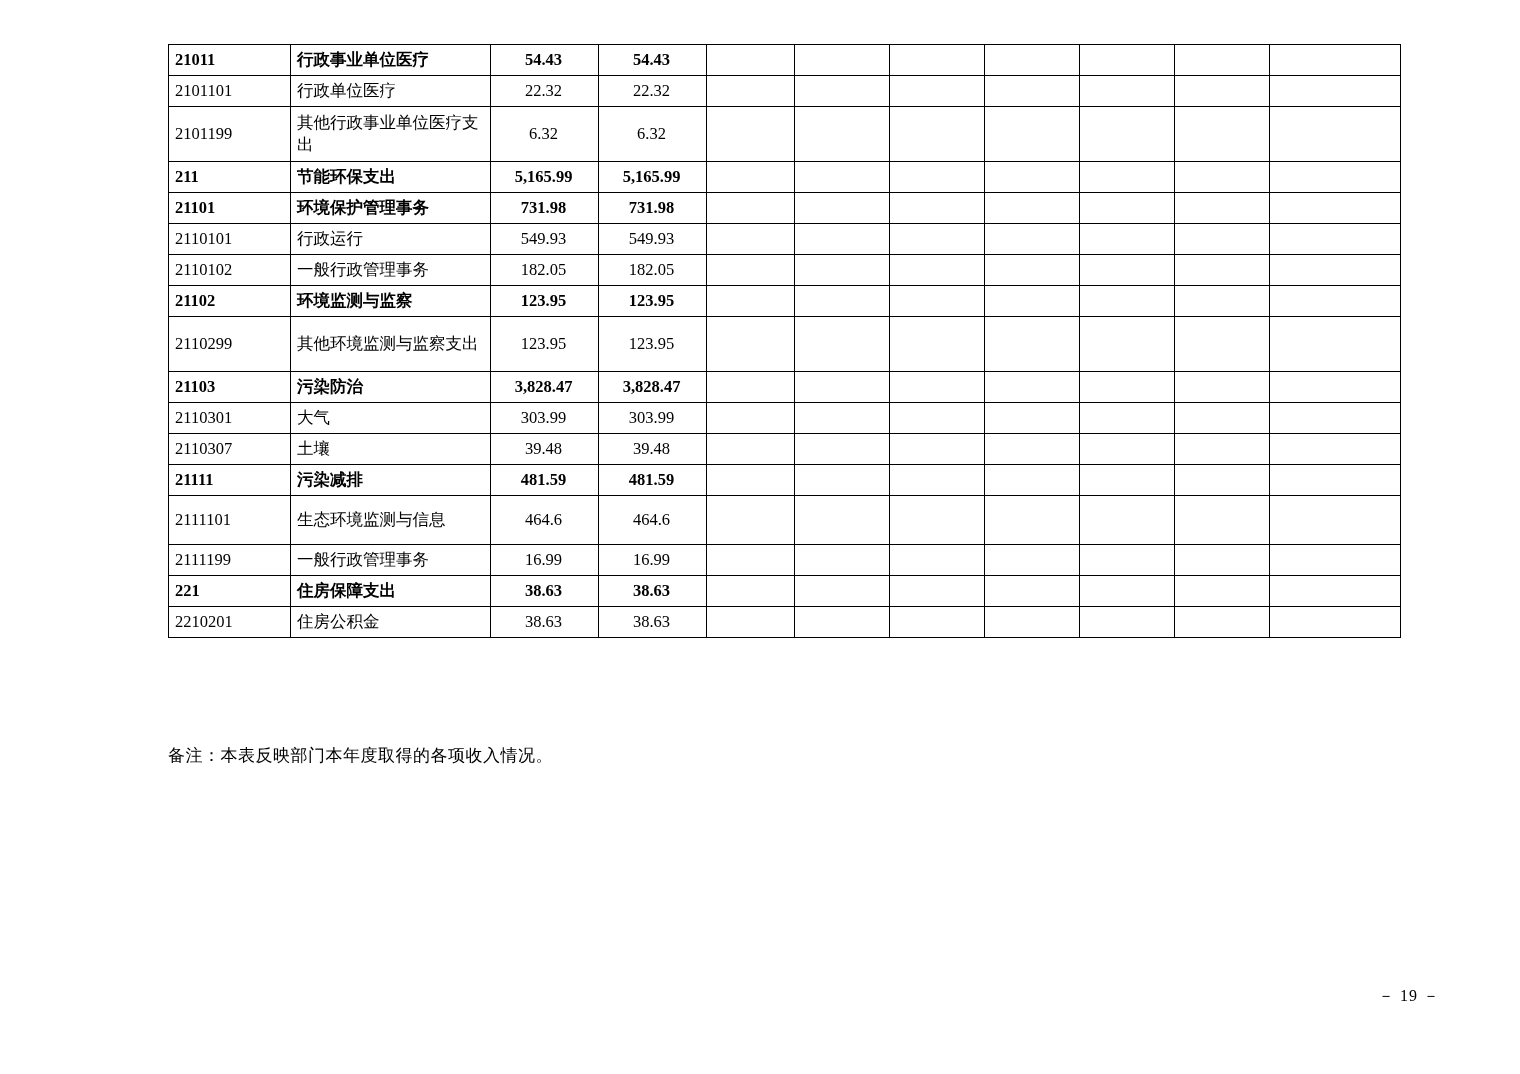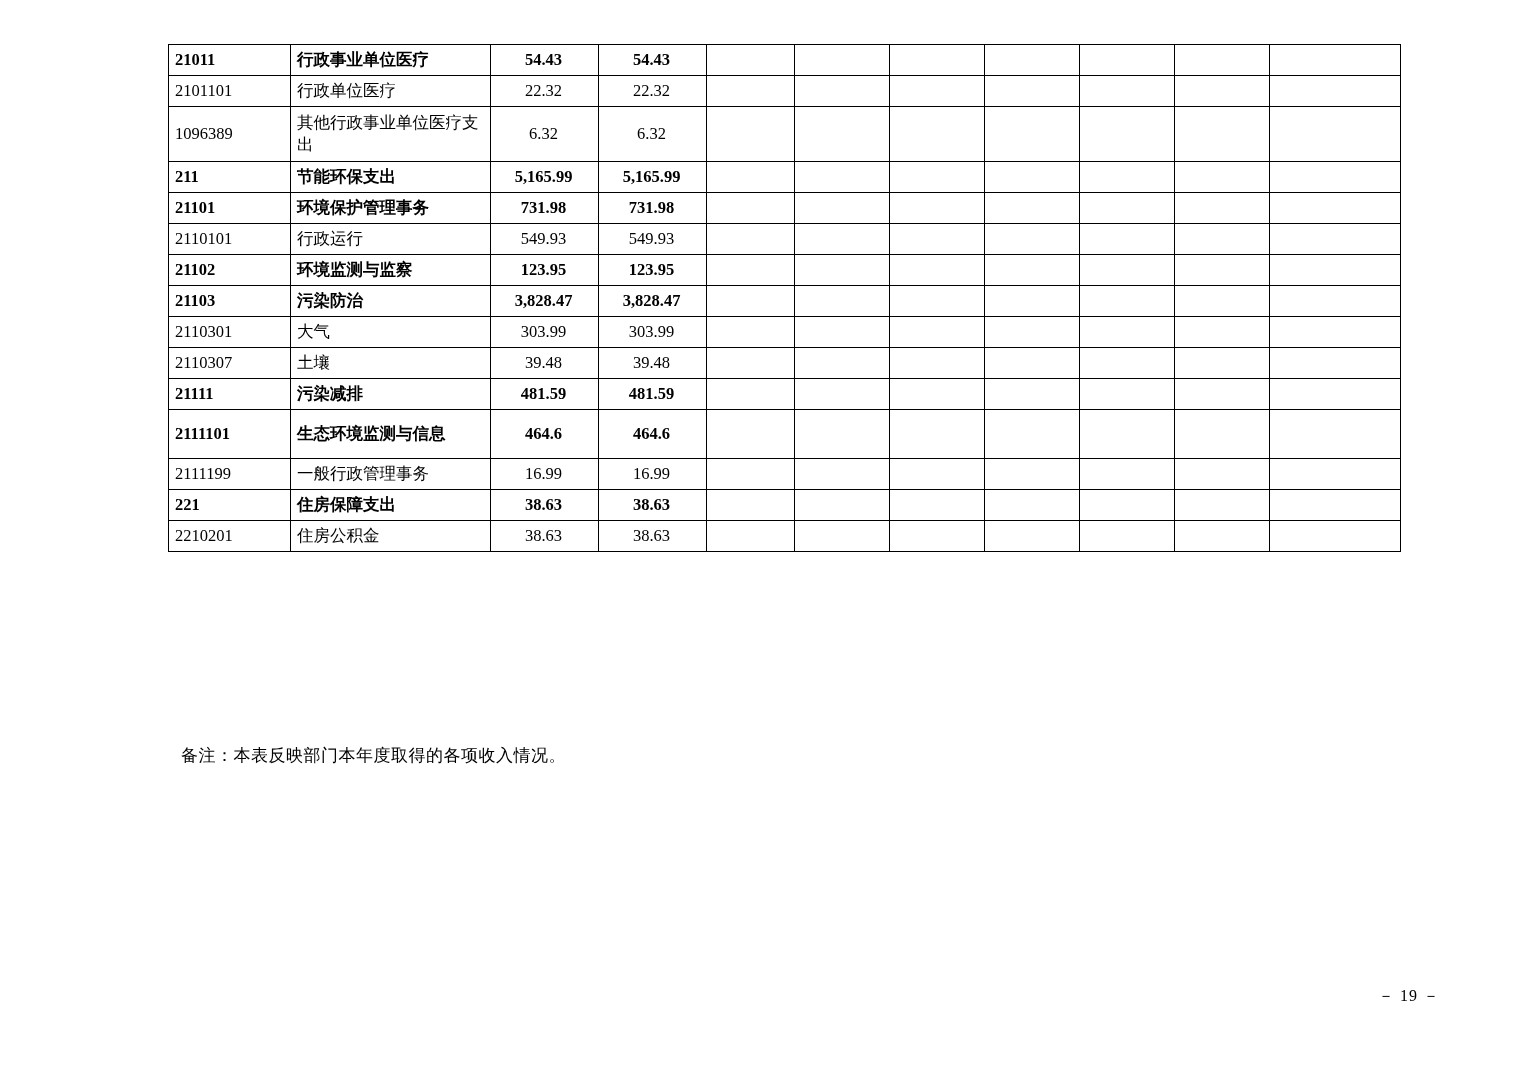--- a/index.html
+++ b/index.html
@@ -56,30 +56,28 @@
     text-align: center;
   }
   tr.bold td {
     font-weight: bold;
   }
   tr.tall td {
     height: 50px;
   }
   tr.tall2 td {
     height: 44px;
-    font-weight: bold;
   }
   .note {
     position: absolute;
     left: 168px;
     top: 744px;
     font-size: 17px;
     font-family: "Liberation Serif", serif;
     letter-spacing: 0.5px;
-    margin-left: 13px;
   }
   .page-number {
     position: absolute;
     right: 80px;
     top: 986px;
     font-size: 16px;
     font-family: "Liberation Serif", serif;
     letter-spacing: 1px;
   }
 </style>
@@ -123,21 +121,21 @@
           <td class="num">22.32</td>
           <td class="blank"></td>
           <td class="blank"></td>
           <td class="blank"></td>
           <td class="blank"></td>
           <td class="blank"></td>
           <td class="blank"></td>
           <td class="blank"></td>
         </tr>
         <tr class="tall">
-          <td class="code">1096389</td>
+          <td class="code">2101199</td>
           <td class="name">其他行政事业单位医疗支出</td>
           <td class="num">6.32</td>
           <td class="num">6.32</td>
           <td class="blank"></td>
           <td class="blank"></td>
           <td class="blank"></td>
           <td class="blank"></td>
           <td class="blank"></td>
           <td class="blank"></td>
           <td class="blank"></td>
@@ -174,23 +172,49 @@
           <td class="num">549.93</td>
           <td class="num">549.93</td>
           <td class="blank"></td>
           <td class="blank"></td>
           <td class="blank"></td>
           <td class="blank"></td>
           <td class="blank"></td>
           <td class="blank"></td>
           <td class="blank"></td>
         </tr>
+        <tr>
+          <td class="code">2110102</td>
+          <td class="name">一般行政管理事务</td>
+          <td class="num">182.05</td>
+          <td class="num">182.05</td>
+          <td class="blank"></td>
+          <td class="blank"></td>
+          <td class="blank"></td>
+          <td class="blank"></td>
+          <td class="blank"></td>
+          <td class="blank"></td>
+          <td class="blank"></td>
+        </tr>
         <tr class="bold">
           <td class="code">21102</td>
           <td class="name">环境监测与监察</td>
+          <td class="num">123.95</td>
+          <td class="num">123.95</td>
+          <td class="blank"></td>
+          <td class="blank"></td>
+          <td class="blank"></td>
+          <td class="blank"></td>
+          <td class="blank"></td>
+          <td class="blank"></td>
+          <td class="blank"></td>
+        </tr>
+        <tr class="tall">
+          <td class="code">2110299</td>
+          <td class="name">其他环境监测与监察支出</td>
           <td class="num">123.95</td>
           <td class="num">123.95</td>
           <td class="blank"></td>
           <td class="blank"></td>
           <td class="blank"></td>
           <td class="blank"></td>
           <td class="blank"></td>
           <td class="blank"></td>
           <td class="blank"></td>
         </tr>

